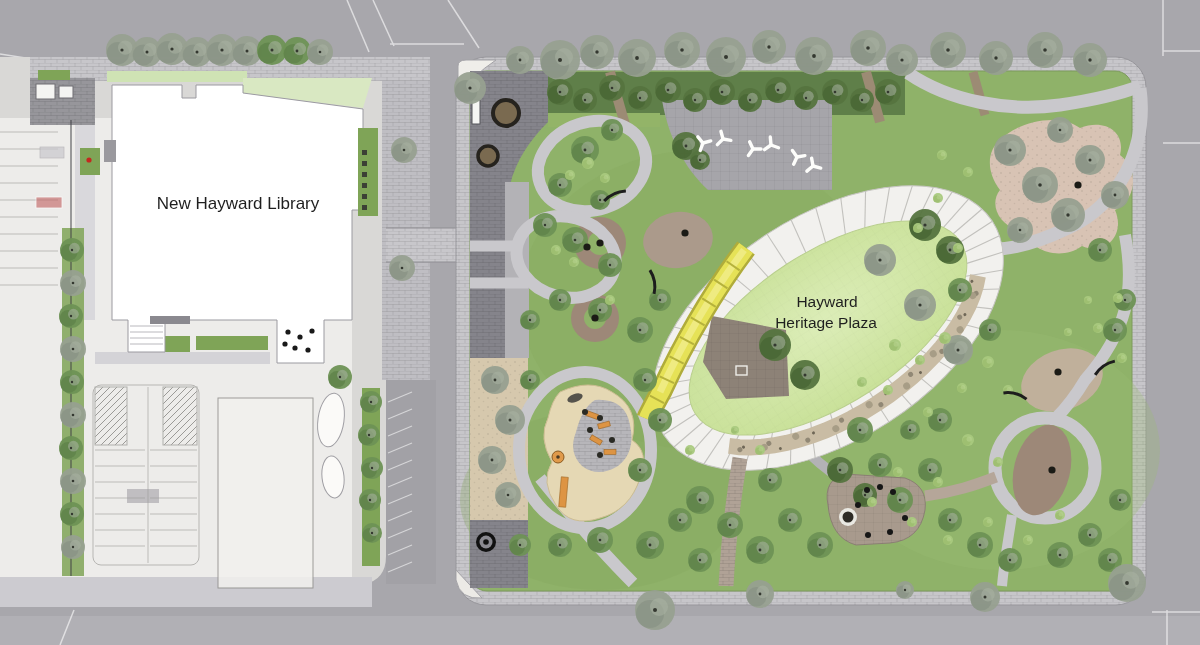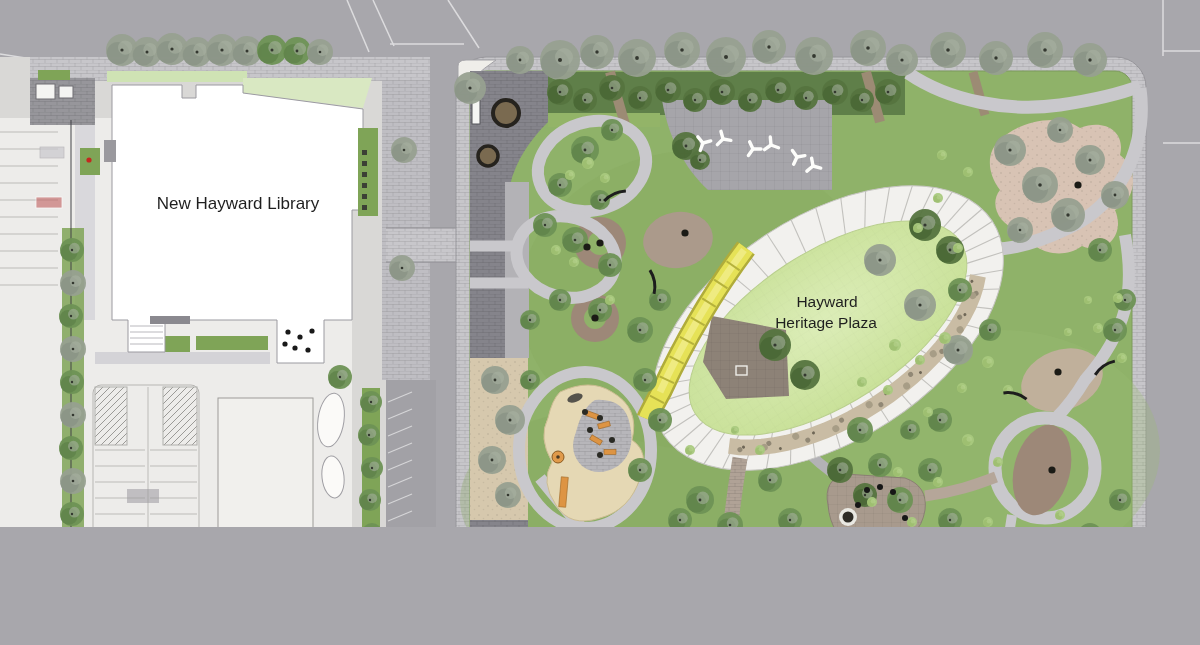--- a/index.html
+++ b/index.html
@@ -4,21 +4,21 @@
 <style>
   :root{
     --street:#a8a7ac; --street2:#b1b0b5; --sidewalk:#c7c6ca; --sidewalk2:#bfbec3;
     --paving-dark:#85848b; --paving-mid:#a6a5aa; --walk-light:#c9c8cc;
     --green:#8fb269; --green-dark:#5f7f49; --green-strip:#7fa457; --green-pale:#d9e8c2;
     --lawn-light:#cfe5a2; --prom:#f2f1ee; --yellow:#e6e257; --yellow-dark:#b0ac3a;
     --tan:#d6c8ad; --sand:#e5d8b4; --pink:#d8c3b4; --mulch:#9d8878; --mulch2:#8d8277;
     --brickc:#b5a699; --building:#ffffff; --ink:#1f1f1f;
   }
   html,body{margin:0;padding:0;background:var(--street);}
-  .stage{width:1200px;height:527px;position:relative;overflow:hidden;margin:0 auto;
+  .stage{width:1200px;height:645px;position:relative;overflow:hidden;margin:0 auto;
          font-family:"Liberation Sans","DejaVu Sans",sans-serif;}
   svg{display:block}
   text{font-family:"Liberation Sans","DejaVu Sans",sans-serif;fill:var(--ink);}
   .lbl-lib{font-size:17px;}
   .lbl-plaza{font-size:15.5px;}
 </style>
 </head>
 <body>
 
 <div class="stage">

